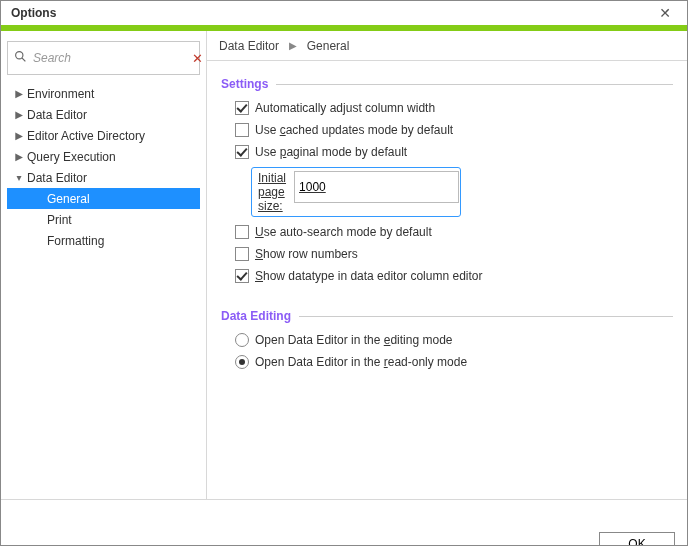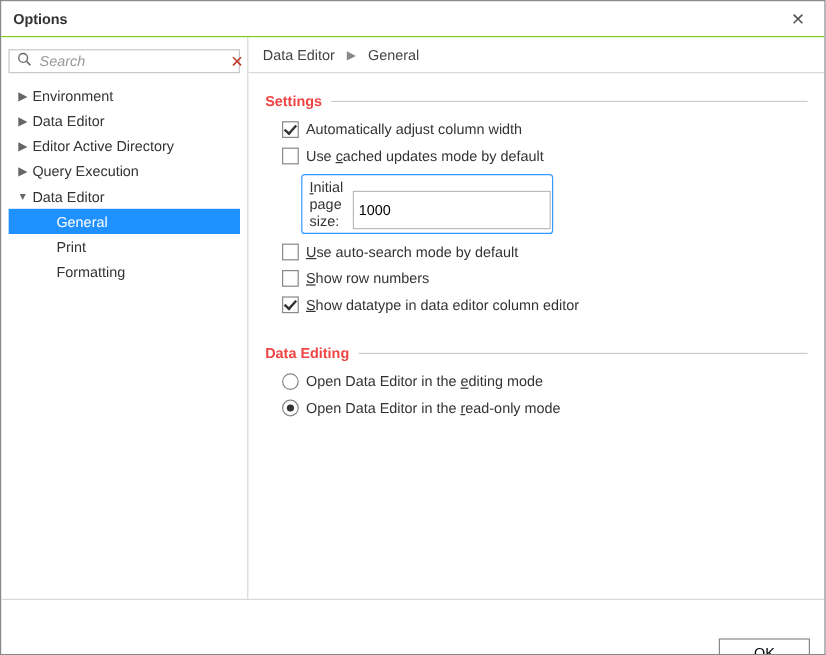--- a/index.html
+++ b/index.html
@@ -13,21 +13,21 @@
     height: 546px;
     border: 1px solid #888;
     display: flex;
     flex-direction: column;
   }
   .titlebar {
     height: 30px;
     display: flex;
     align-items: center;
     padding: 0 8px 0 10px;
-    border-bottom: 1px solid #84cc16;
+    border-bottom: 6px solid #84cc16;
   }
   .titlebar .title { font-weight: bold; flex: 1; }
   .titlebar .close {
     width: 28px; height: 22px;
     display:flex; align-items:center; justify-content:center;
     font-size: 14px; color:#555; cursor:pointer;
   }
   .body {
     flex: 1;
     display: flex;
@@ -35,21 +35,21 @@
   }
   .sidebar {
     width: 206px;
     border-right: 1px solid #d8d8d8;
     padding: 10px 6px 6px 6px;
     display:flex; flex-direction:column;
   }
   .search-wrap {
     border: 1px solid #c8c8c8;
     display:flex; align-items:center;
-    height: 20px;
+    height: 34px;
     padding: 0 8px 0 6px;
     margin-bottom: 8px;
   }
   .search-wrap .mag { color:#666; margin-right:4px; font-size:13px; }
   .search-wrap input {
     flex:1; border:none; outline:none; font: inherit;
     background: transparent;
   }
   .search-wrap input::placeholder { color:#999; font-style: italic; }
   .search-wrap .clr { color:#c0392b; font-size:13px; cursor:pointer; padding:0 2px; }
@@ -86,21 +86,21 @@
   }
   .breadcrumb .sep { color:#888; font-size:10px; }
   .content {
     flex:1;
     padding: 12px 14px;
     overflow:auto;
   }
   .group-head {
     display:flex; align-items:center;
     font-weight:bold;
-    color:#ef4444;
+    color:#8b5cf6;
     margin: 4px 0 10px 0;
   }
   .group-head .line {
     flex:1; height:1px; background:#ccc; margin-left:8px;
   }
   .opt-row {
     display:flex; align-items:flex-start;
     margin: 2px 0 8px 14px;
     gap: 6px;
   }
@@ -120,27 +120,28 @@
     transform:rotate(42deg);
   }
   .rad { border-radius:50%; }
   .rad:checked::after {
     content:""; position:absolute;
     left:3px; top:3px; width:6px; height:6px;
     background:#333; border-radius:50%;
   }
   .opt-label { cursor:pointer; }
   .page-size-row {
-    display:flex; align-items:flex-end;
+    display:flex; align-items:flex-start;
     border:1px solid #3399ff;
     border-radius:3px;
     padding: 3px 6px;
     margin: 0 0 8px 30px;
     width: 210px;
     gap:8px;
+    text-decoration:underline;
   }
   .page-size-row input[type=text] {
     flex:1; border:1px solid #bbb; height:32px;
     font:inherit; padding:0 4px;
   }
   .footer {
     height: 46px;
     border-top: 1px solid #d8d8d8;
     display:flex; align-items:center; justify-content:flex-end;
     padding: 0 12px; gap:8px;
@@ -221,20 +222,24 @@
       <div class="opt-row">
         <input type="checkbox" class="chk" id="c1" checked="" style="">
         <label for="c1" class="opt-label">Automatically adjust column width</label>
       </div>
 
       <div class="opt-row">
         <input type="checkbox" class="chk" id="c2" style="">
         <label for="c2" class="opt-label"><span>Use </span><span class="ul">c</span><span>ached updates mode by default</span></label>
       </div>
 
+      <div class="opt-row">
+        <input type="checkbox" class="chk" id="c3" checked="" style="">
+        <label for="c3" class="opt-label"><span>Use </span><span class="ul">p</span><span>aginal mode by default</span></label>
+      </div>
 
       <div class="page-size-row">
         <label class="opt-label"><span class="ul">I</span><span>nitial page size:</span></label>
         <input type="text" value="1000" style="">
       </div>
 
       <div class="opt-row">
         <input type="checkbox" class="chk" id="c4" style="">
         <label for="c4" class="opt-label"><span class="ul">U</span><span>se auto-search mode by default</span></label>
       </div>

